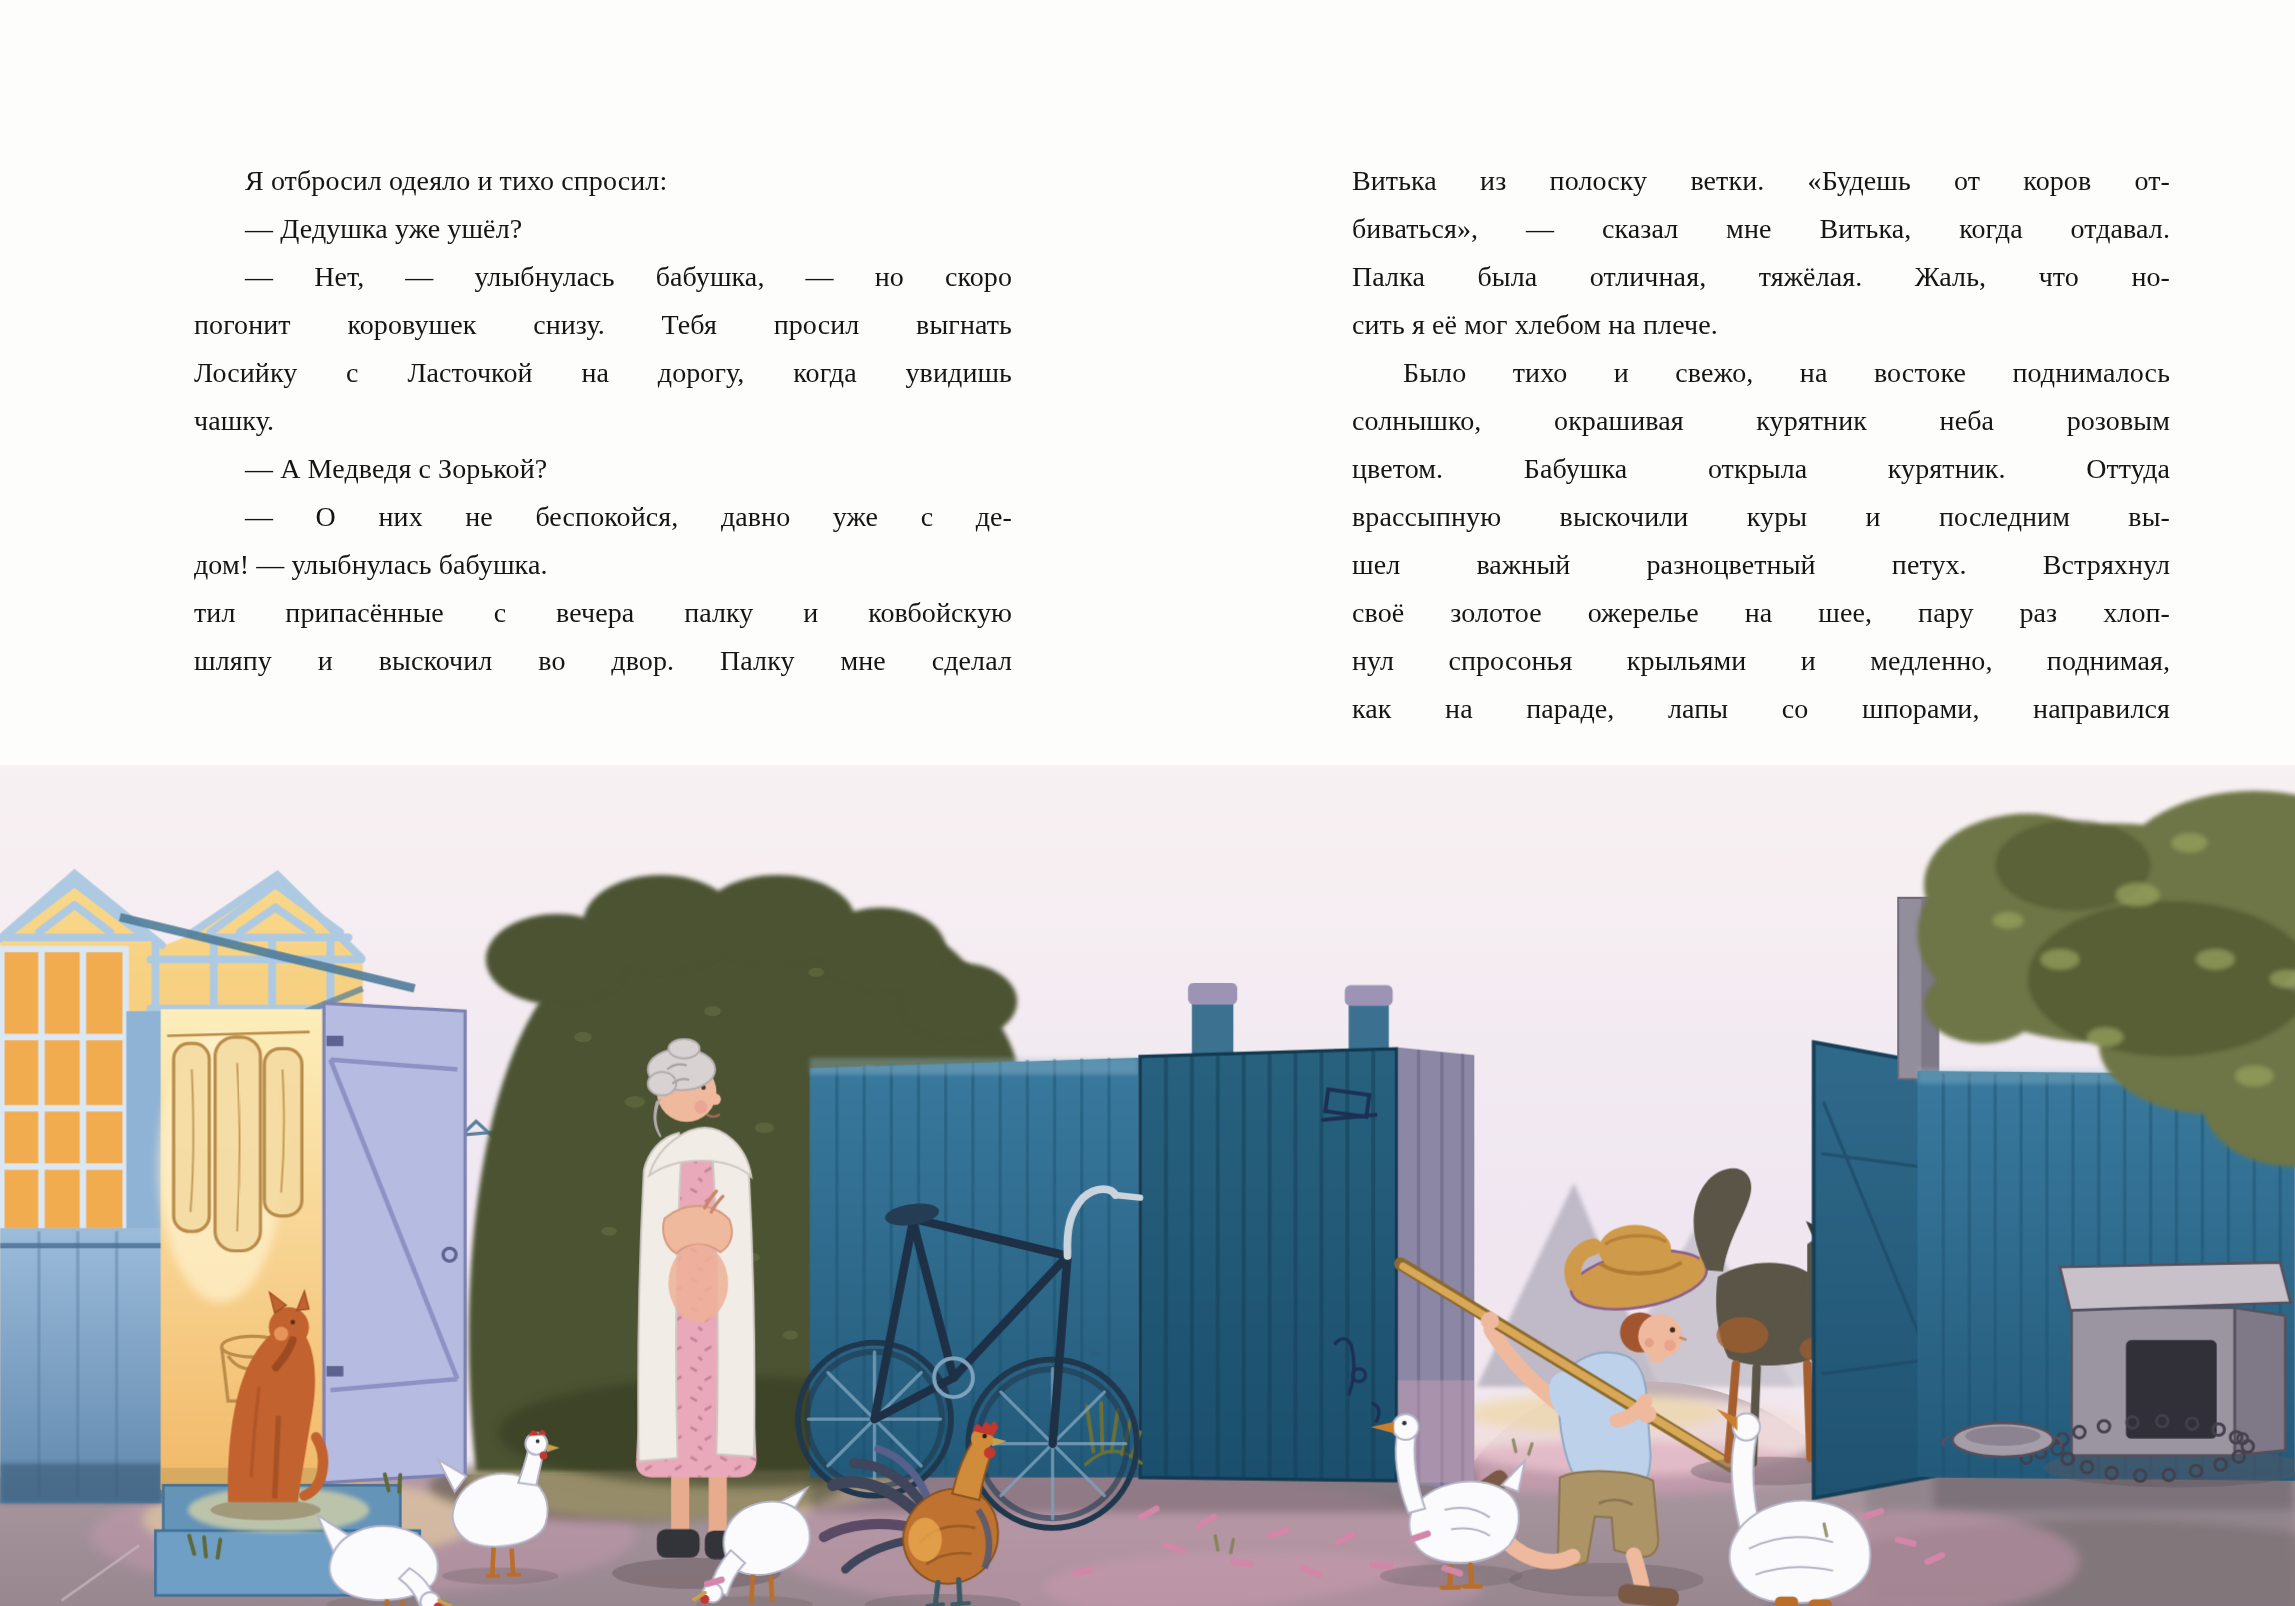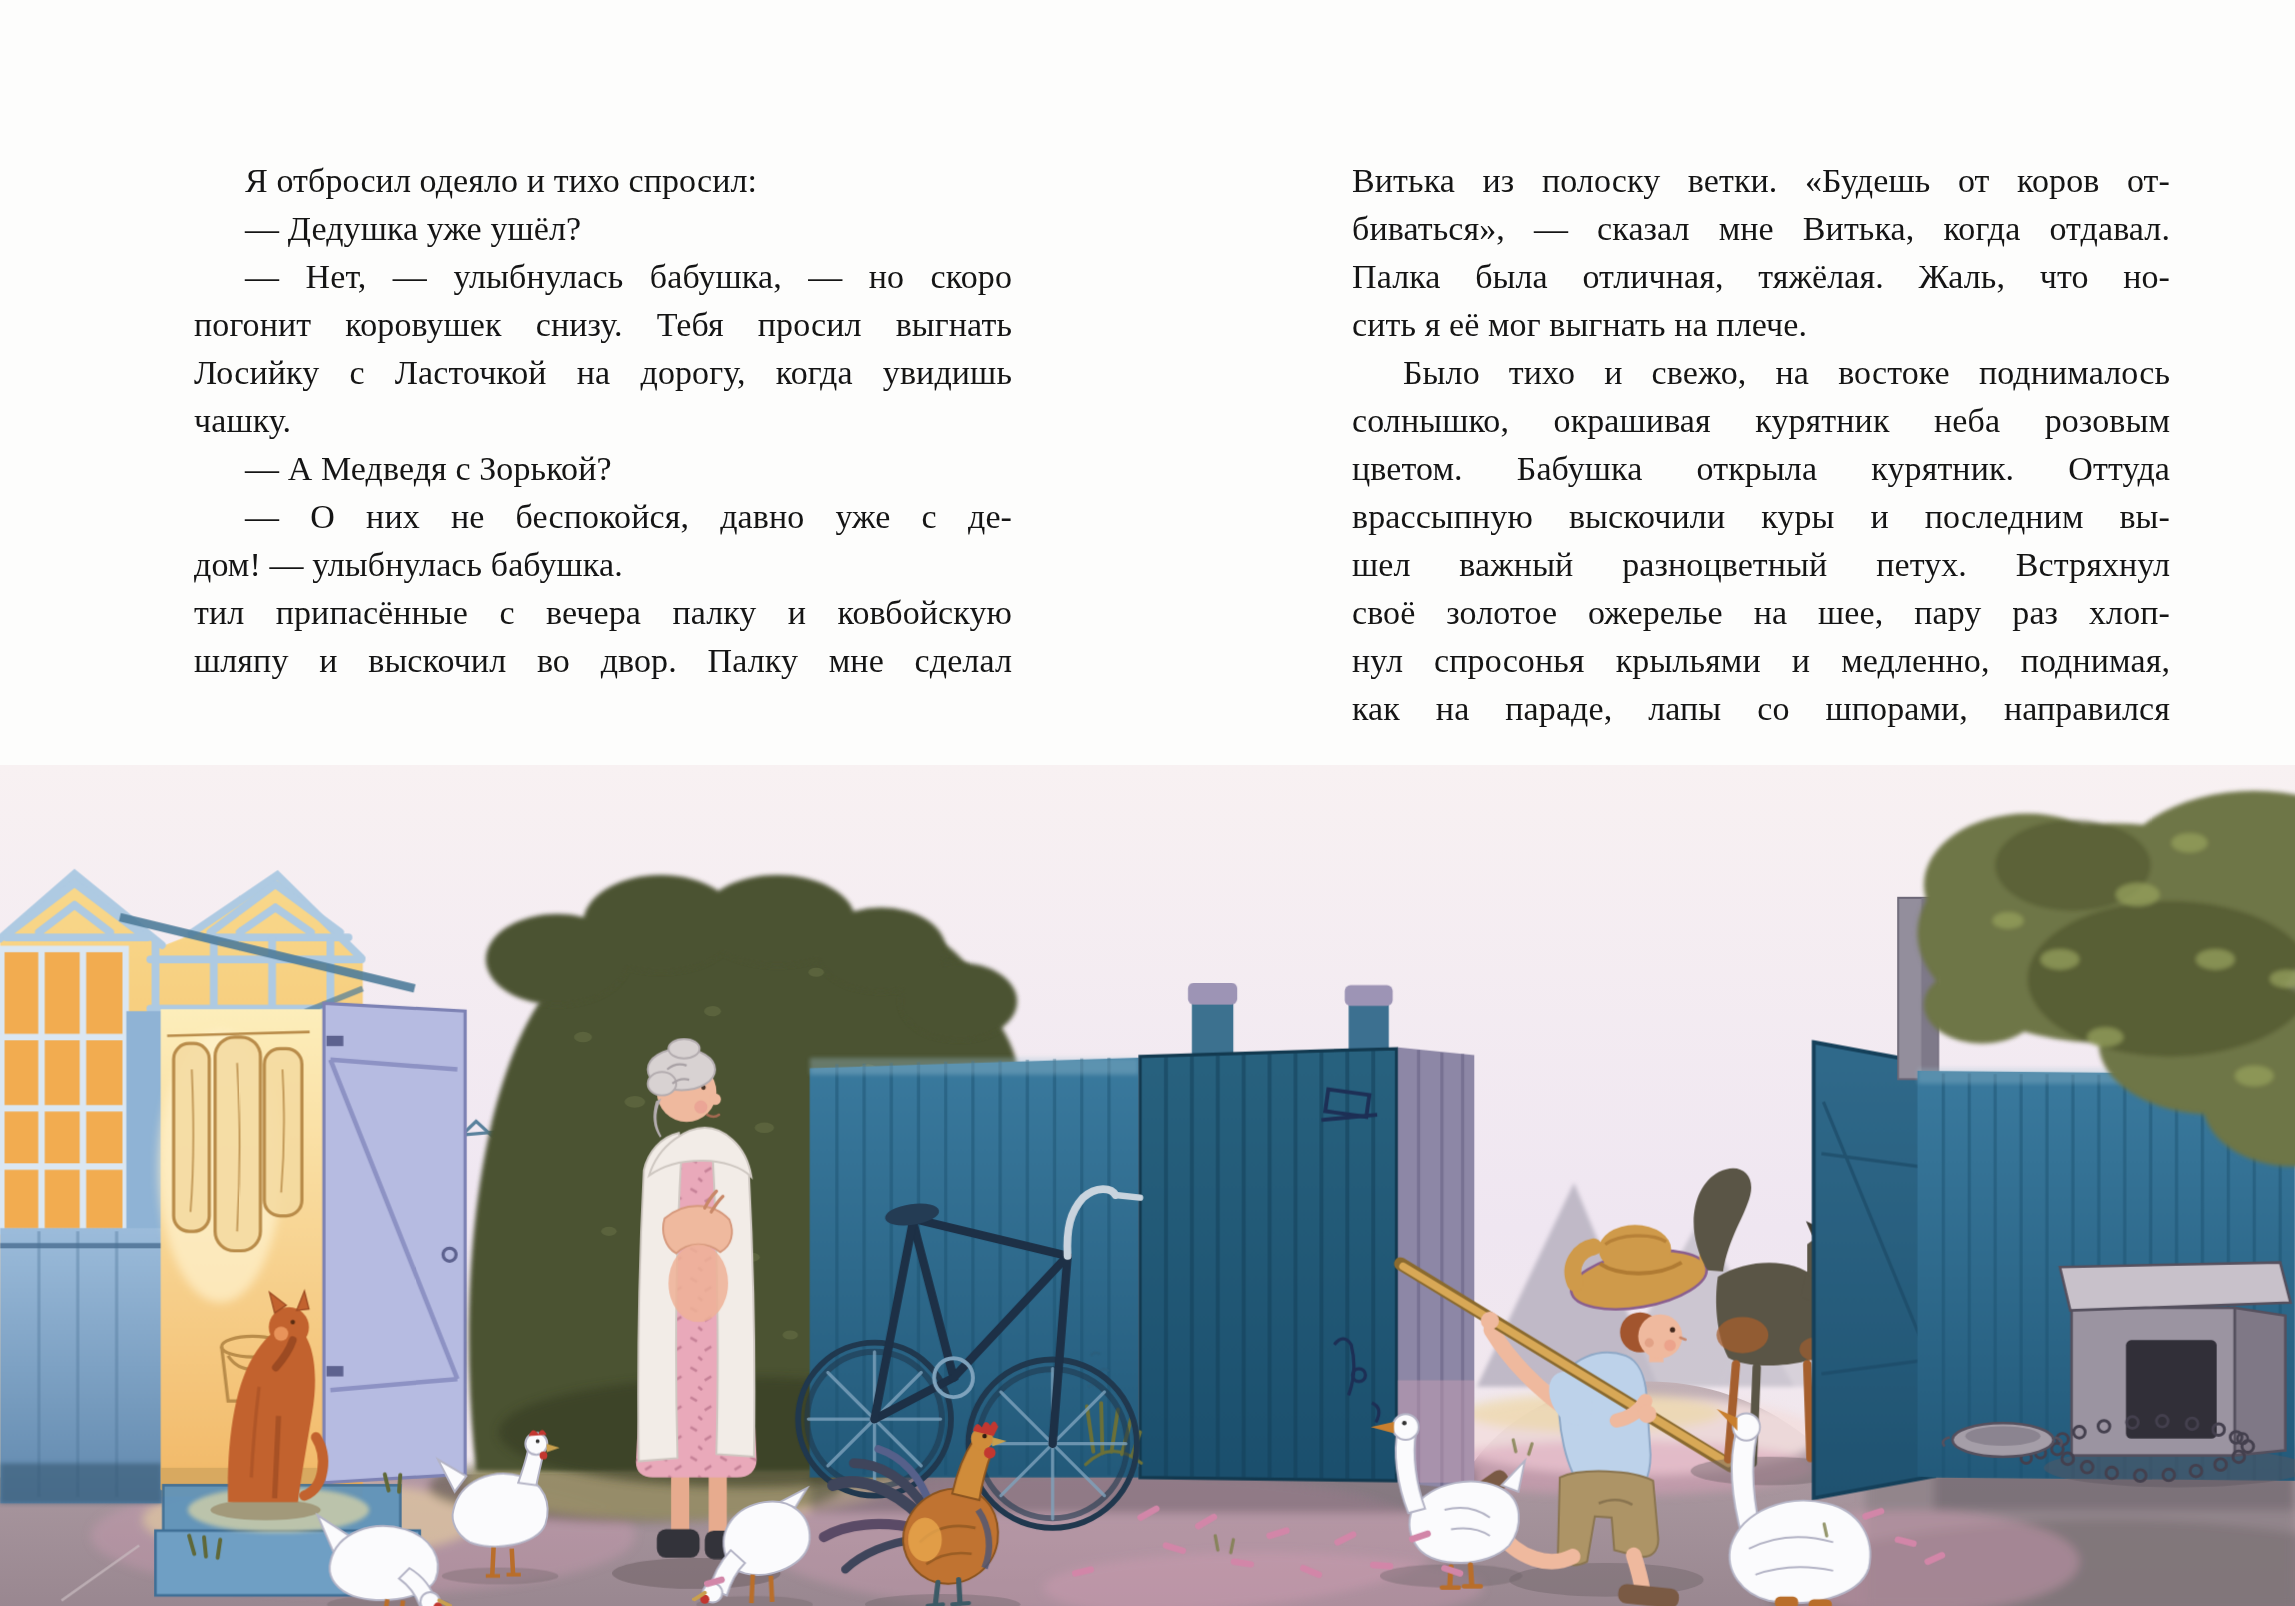--- a/index.html
+++ b/index.html
@@ -5,21 +5,21 @@
   html,body{margin:0;padding:0}
   body{
     width:2295px;height:1607px;position:relative;overflow:hidden;
     background:#fdfdfc;
     font-family:"Liberation Serif","DejaVu Serif",serif;
   }
   .spread{position:absolute;inset:0;background:var(--paper,#fdfdfc)}
   .text-col{
     position:absolute;top:157px;width:818px;
     color:var(--ink,#141414);
-    font-size:34px;line-height:48px;letter-spacing:0.1px;
+    font-size:28px;line-height:48px;letter-spacing:0.1px;
   }
   .text-col.left{left:194px}
   .text-col.right{left:1352px}
   .line{width:100%}
   .line.indent{text-indent:51px}
   .line.justify{text-align:justify;text-align-last:justify}
   .illust{position:absolute;left:0;top:765px;width:2295px;height:842px;display:block}
 </style>
 </head>
 <body>
@@ -36,21 +36,21 @@
       <div class="line indent">— А Медведя с Зорькой?</div>
       <div class="line indent justify">— О них не беспокойся, давно уже с де-</div>
       <div class="line">дом! — улыбнулась бабушка.</div>
       <div class="line justify">тил припасённые с вечера палку и ковбойскую</div>
       <div class="line justify">шляпу и выскочил во двор. Палку мне сделал</div>
     </div>
   <div class="text-col right">
       <div class="line justify">Витька из полоску ветки. «Будешь от коров от-</div>
       <div class="line justify">биваться», — сказал мне Витька, когда отдавал.</div>
       <div class="line justify">Палка была отличная, тяжёлая. Жаль, что но-</div>
-      <div class="line">сить я её мог выгнать на плече.</div>
+      <div class="line">сить я её мог хлебом на плече.</div>
       <div class="line indent justify">Было тихо и свежо, на востоке поднималось</div>
       <div class="line justify">солнышко, окрашивая курятник неба розовым</div>
       <div class="line justify">цветом. Бабушка открыла курятник. Оттуда</div>
       <div class="line justify">врассыпную выскочили куры и последним вы-</div>
       <div class="line justify">шел важный разноцветный петух. Встряхнул</div>
       <div class="line justify">своё золотое ожерелье на шее, пару раз хлоп-</div>
       <div class="line justify">нул спросонья крыльями и медленно, поднимая,</div>
       <div class="line justify">как на параде, лапы со шпорами, направился</div>
     </div>
 

